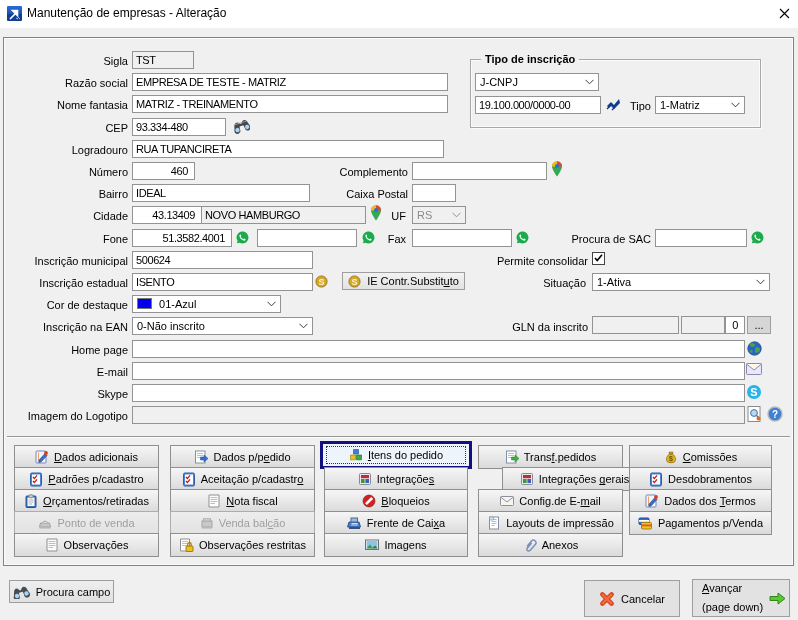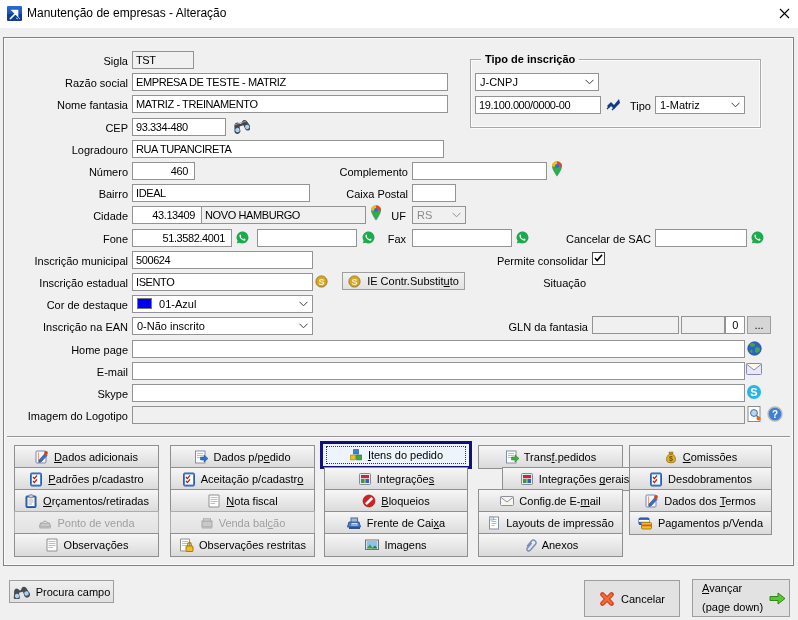--- a/index.html
+++ b/index.html
@@ -90,25 +90,25 @@
   <div class="tb" style="left:132px;top:384px;width:613px"></div>
   <div class="tb gray" style="left:132px;top:406px;width:613px"></div>
 
   <div class="lb" style="left:280px;top:166px;width:128px">Complemento</div>
   <div class="tb" style="left:412px;top:162px;width:135px"></div>
   <div class="lb" style="left:280px;top:188px;width:128px">Caixa Postal</div>
   <div class="tb" style="left:412px;top:184px;width:44px"></div>
   <div class="lb" style="left:366px;top:210px;width:40px">UF</div>
   <div class="lb" style="left:330px;top:233px;width:76px">Fax</div>
   <div class="tb" style="left:412px;top:229px;width:100px"></div>
-  <div class="lb" style="left:530px;top:233px;width:121px">Cancelar de SAC</div>
+  <div class="lb" style="left:530px;top:233px;width:121px">Procura de SAC</div>
   <div class="tb" style="left:655px;top:229px;width:92px"></div>
   <div class="lb" style="left:420px;top:255px;width:168px">Permite consolidar</div>
   <div class="lb" style="left:460px;top:277px;width:126px">Situação</div>
-  <div class="lb" style="left:420px;top:321px;width:168px">GLN da fantasia</div>
+  <div class="lb" style="left:420px;top:321px;width:168px">GLN da inscrito</div>
 
   <div class="tb gray" style="left:592px;top:316px;width:87px"></div>
   <div class="tb gray" style="left:681px;top:316px;width:44px"></div>
   <div class="tb num" style="left:725px;top:316px;width:20px">0</div>
   <div class="bbtn" style="left:747px;top:316px;width:24px;height:18px;background:#d6d6d6">...</div>
 
   <div class="grp">
       <div class="grp-lb">Tipo de inscrição</div>
     </div>
   <div class="cb" style="left:475px;top:73px;width:124px">J-CNPJ
@@ -139,34 +139,41 @@
         </svg>
       </span>
   </div>
 
   <div style="position:absolute;left:592px;top:252px;width:13px;height:13px;border:1px solid #454545;background:#fff">
     <svg width="11" height="11" viewBox="0 0 11 11" style="display:block">
         <path d="M2 5 L4.2 7.6 L9 1.8" stroke="#000" stroke-width="1.6" fill="none"></path>
       </svg>
   </div>
 
+  <div class="cb" style="left:592px;top:273px;width:178px">1-Ativa
+    <span class="chev">
+        <svg width="9" height="6" viewBox="0 0 9 6">
+          <path d="M0.5 0.8 L4.5 4.8 L8.5 0.8" stroke="#3c3c3c" fill="none"></path>
+        </svg>
+      </span>
+  </div>
 
   <svg class="ic" style="position:absolute;left:315px;top:275px" width="13" height="13" viewBox="0 0 13 13">
     <circle cx="6.5" cy="6.5" r="5.6" fill="#d8a820" stroke="#8a6a10" stroke-width="0.8"></circle>
     <text x="6.5" y="9.6" font-size="9" font-weight="bold" fill="#f6f2e4" text-anchor="middle" font-family="Liberation Sans">S</text>
   </svg>
   <div class="bbtn" style="left:342px;top:272px;width:123px;height:18px;background:linear-gradient(180deg,#f2f2f2,#e2e2e2)">
     <svg class="ic" width="13" height="13" viewBox="0 0 13 13">
       <circle cx="6.5" cy="6.5" r="5.6" fill="#d8a820" stroke="#8a6a10" stroke-width="0.8"></circle>
       <text x="6.5" y="9.6" font-size="9" font-weight="bold" fill="#f6f2e4" text-anchor="middle" font-family="Liberation Sans">S</text>
     </svg>
     <span>IE Contr.Substit<u>u</u>to</span>
   </div>
 
-  <div class="cb" style="left:132px;top:295px;width:181px;padding-left:4px">
+  <div class="cb" style="left:132px;top:295px;width:149px;padding-left:4px">
     <span style="display:inline-block;width:15px;height:11px;background:#0000ee;border:1px solid #777;vertical-align:-1px"></span>
     <span style="margin-left:4px">01-Azul</span>
     <span class="chev">
         <svg width="9" height="6" viewBox="0 0 9 6">
           <path d="M0.5 0.8 L4.5 4.8 L8.5 0.8" stroke="#3c3c3c" fill="none"></path>
         </svg>
       </span>
   </div>
 
   <div class="cb" style="left:132px;top:317px;width:181px">0-Não inscrito

